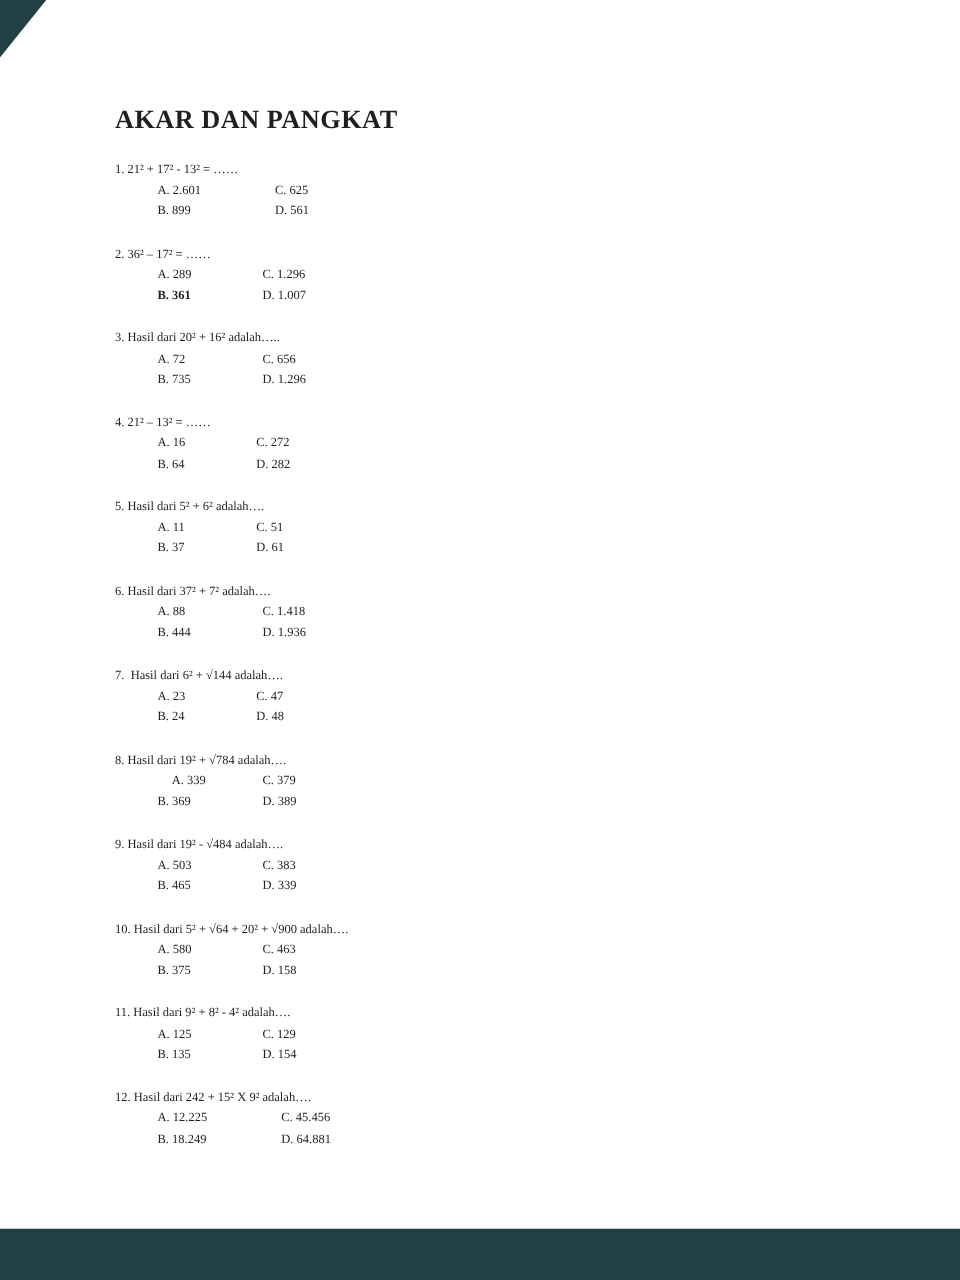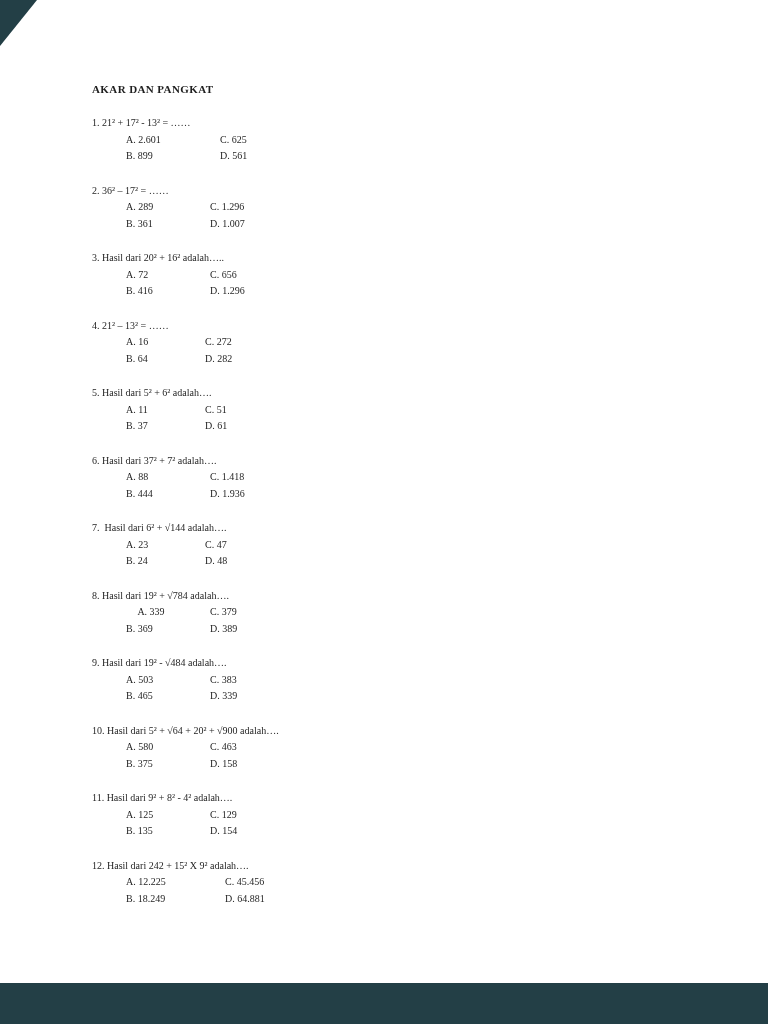--- a/index.html
+++ b/index.html
@@ -33,21 +33,21 @@
   .page {
     position: absolute;
     top: 0;
     left: 0;
     right: 0;
     bottom: 41px;
     padding: 83px 40px 0 92px;
     box-sizing: border-box;
   }
   .title {
-    font-size: 11px;
+    font-size: 21px;
     font-weight: bold;
     letter-spacing: 0.4px;
     margin: 0 0 20px 0;
   }
   .problem {
     font-size: 10px;
     line-height: 16.5px;
     margin: 0 0 18px 0;
   }
   .question {
@@ -72,26 +72,26 @@
   <h1 class="title">AKAR DAN PANGKAT</h1>
   <div id="problems">
       <section class="problem">
         <div class="question">1. 21² + 17² - 13² = ……</div>
         <div class="opt-row"><span class="opt-cell" style="width: 12ch;"><span>A.</span> <span>2.601</span></span><span class="opt-cell"><span>C.</span> <span>625</span></span></div>
         <div class="opt-row"><span class="opt-cell" style="width: 12ch;"><span>B.</span> <span>899</span></span><span class="opt-cell"><span>D.</span> <span>561</span></span></div>
       </section>
       <section class="problem">
         <div class="question">2. 36² – 17² = ……</div>
         <div class="opt-row"><span class="opt-cell" style="width: 10ch;"><span>A.</span> <span>289</span></span><span class="opt-cell"><span>C.</span> <span>1.296</span></span></div>
-        <div class="opt-row"><span class="opt-cell" style="width: 10ch;"><span>B.</span> <span>361</span></span><span class="opt-cell"><span>D.</span> <span>1.007</span></span></div>
+        <div class="opt-row"><span class="opt-cell" style="width: 10ch; font-weight: bold;"><span>B.</span> <span>361</span></span><span class="opt-cell"><span>D.</span> <span>1.007</span></span></div>
       </section>
       <section class="problem">
         <div class="question">3. Hasil dari 20² + 16² adalah…..</div>
         <div class="opt-row"><span class="opt-cell" style="width: 10ch;"><span>A.</span> <span>72</span></span><span class="opt-cell"><span>C.</span> <span>656</span></span></div>
-        <div class="opt-row"><span class="opt-cell" style="width: 10ch;"><span>B.</span> <span>416</span></span><span class="opt-cell"><span>D.</span> <span>1.296</span></span></div>
+        <div class="opt-row"><span class="opt-cell" style="width: 10ch;"><span>B.</span> <span>735</span></span><span class="opt-cell"><span>D.</span> <span>1.296</span></span></div>
       </section>
       <section class="problem">
         <div class="question">4. 21² – 13² = ……</div>
         <div class="opt-row"><span class="opt-cell" style="width: 9ch;"><span>A.</span> <span>16</span></span><span class="opt-cell"><span>C.</span> <span>272</span></span></div>
         <div class="opt-row"><span class="opt-cell" style="width: 9ch;"><span>B.</span> <span>64</span></span><span class="opt-cell"><span>D.</span> <span>282</span></span></div>
       </section>
       <section class="problem">
         <div class="question">5. Hasil dari 5² + 6² adalah….</div>
         <div class="opt-row"><span class="opt-cell" style="width: 9ch;"><span>A.</span> <span>11</span></span><span class="opt-cell"><span>C.</span> <span>51</span></span></div>
         <div class="opt-row"><span class="opt-cell" style="width: 9ch;"><span>B.</span> <span>37</span></span><span class="opt-cell"><span>D.</span> <span>61</span></span></div>

